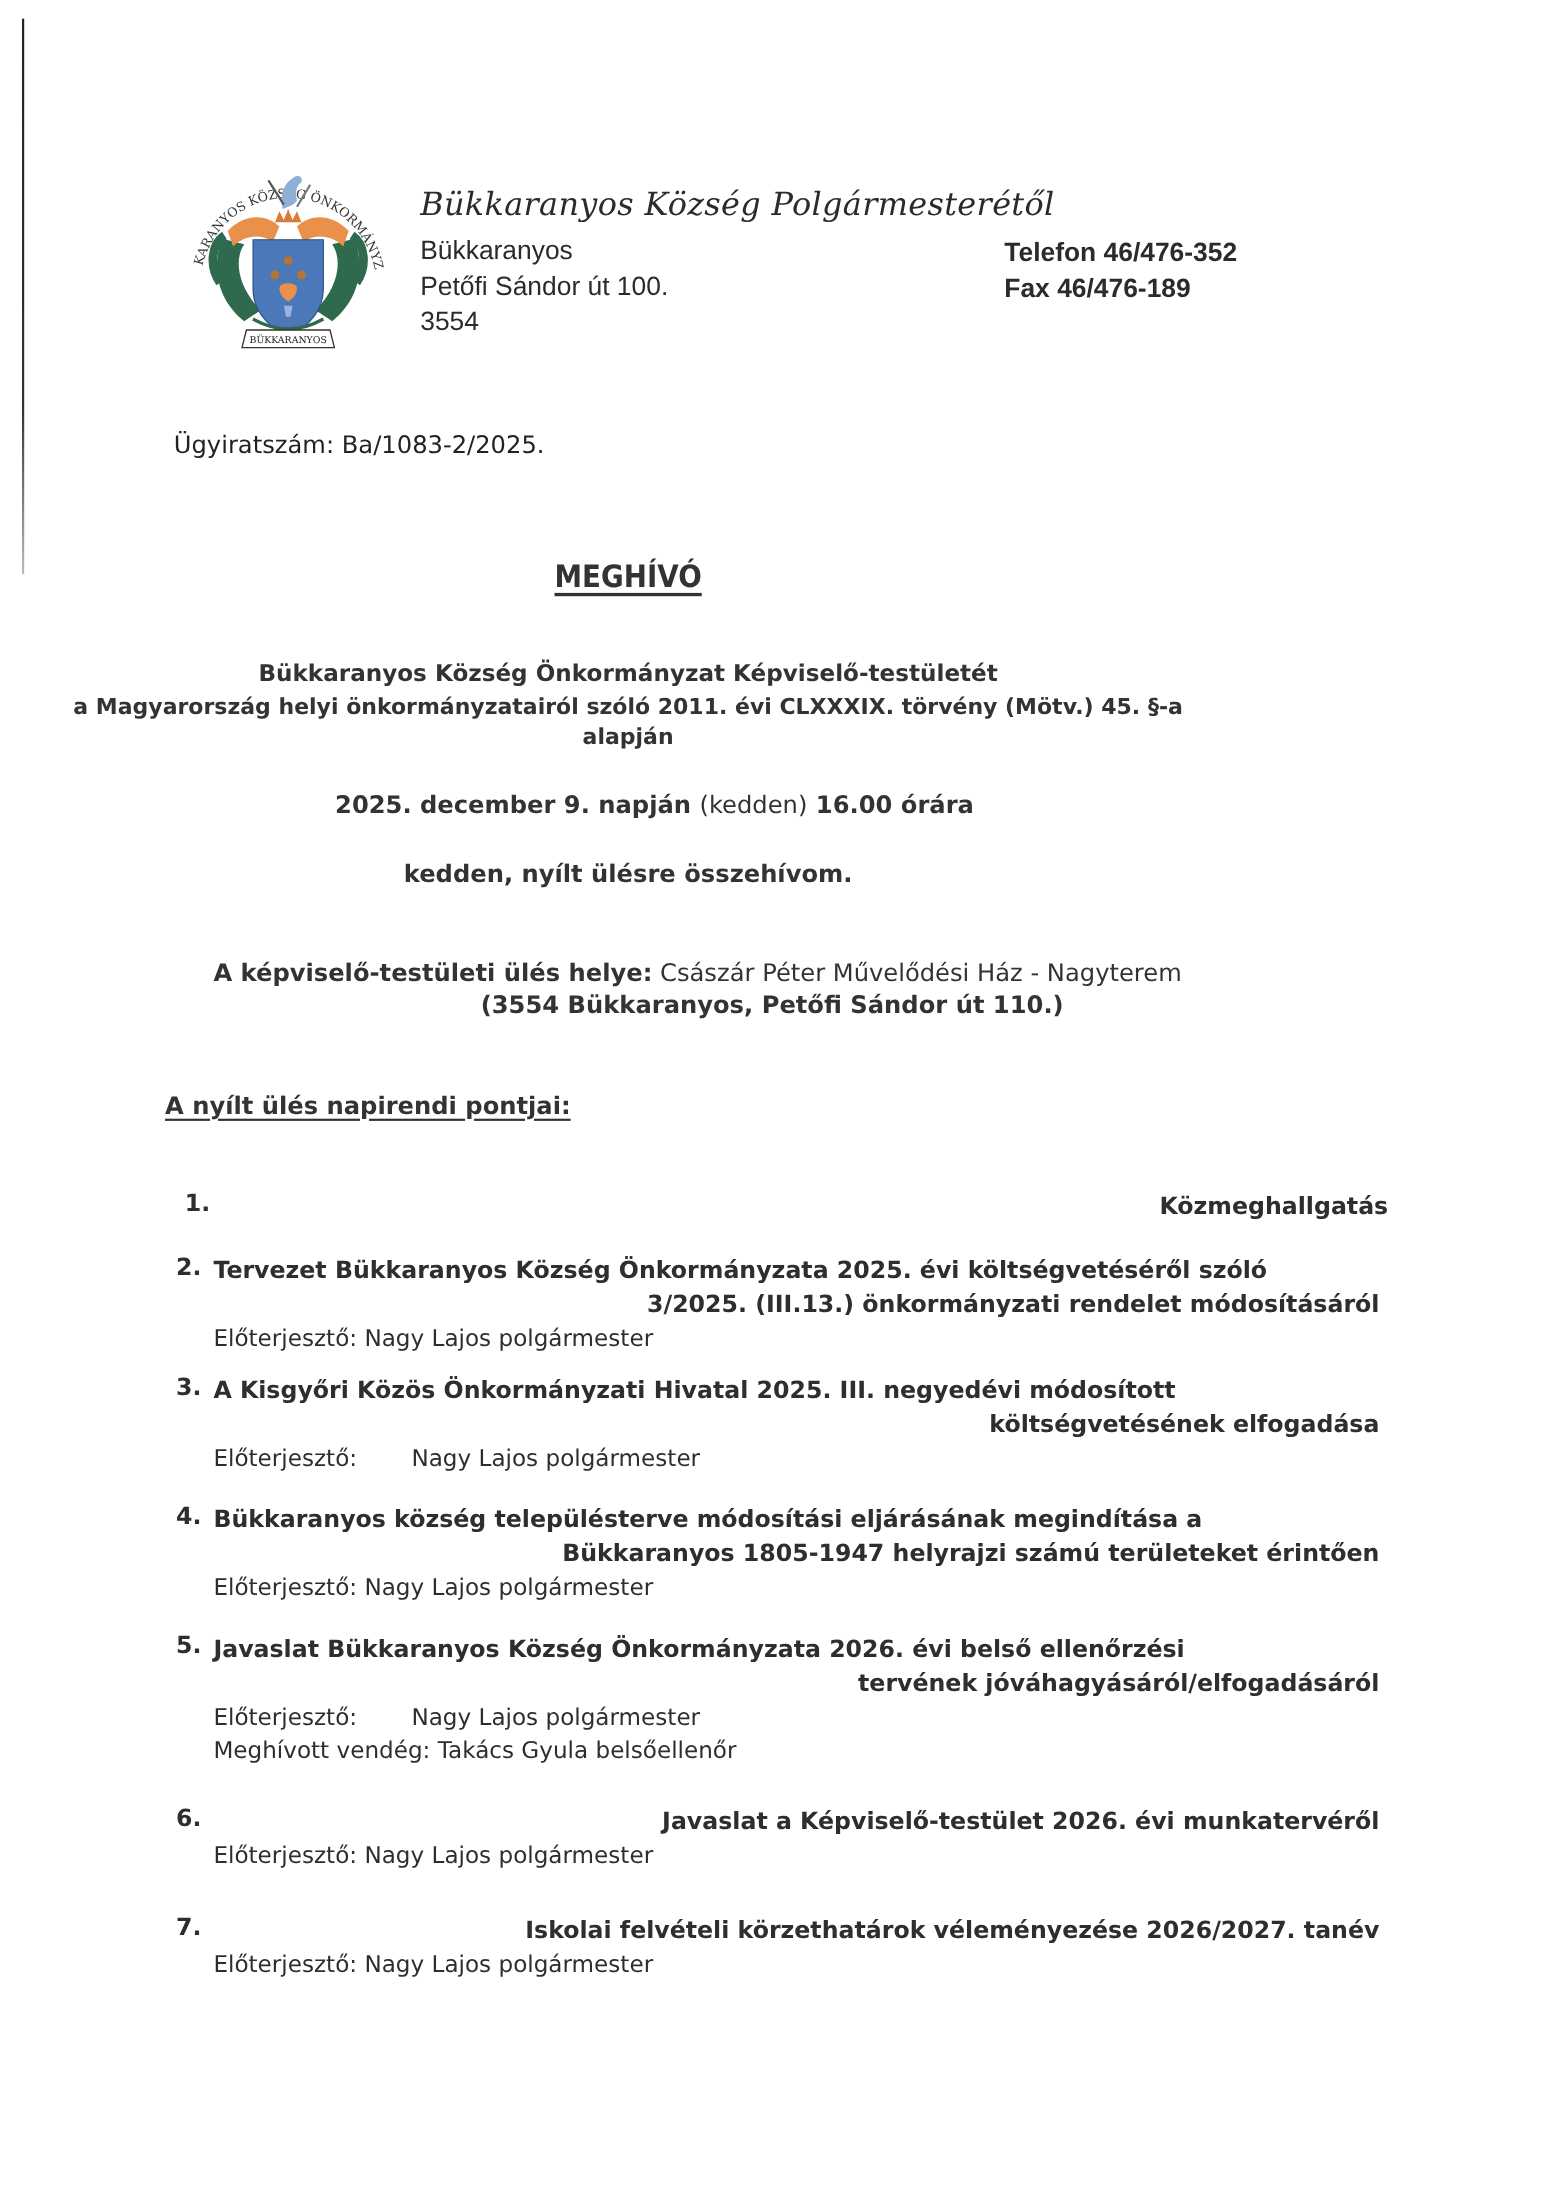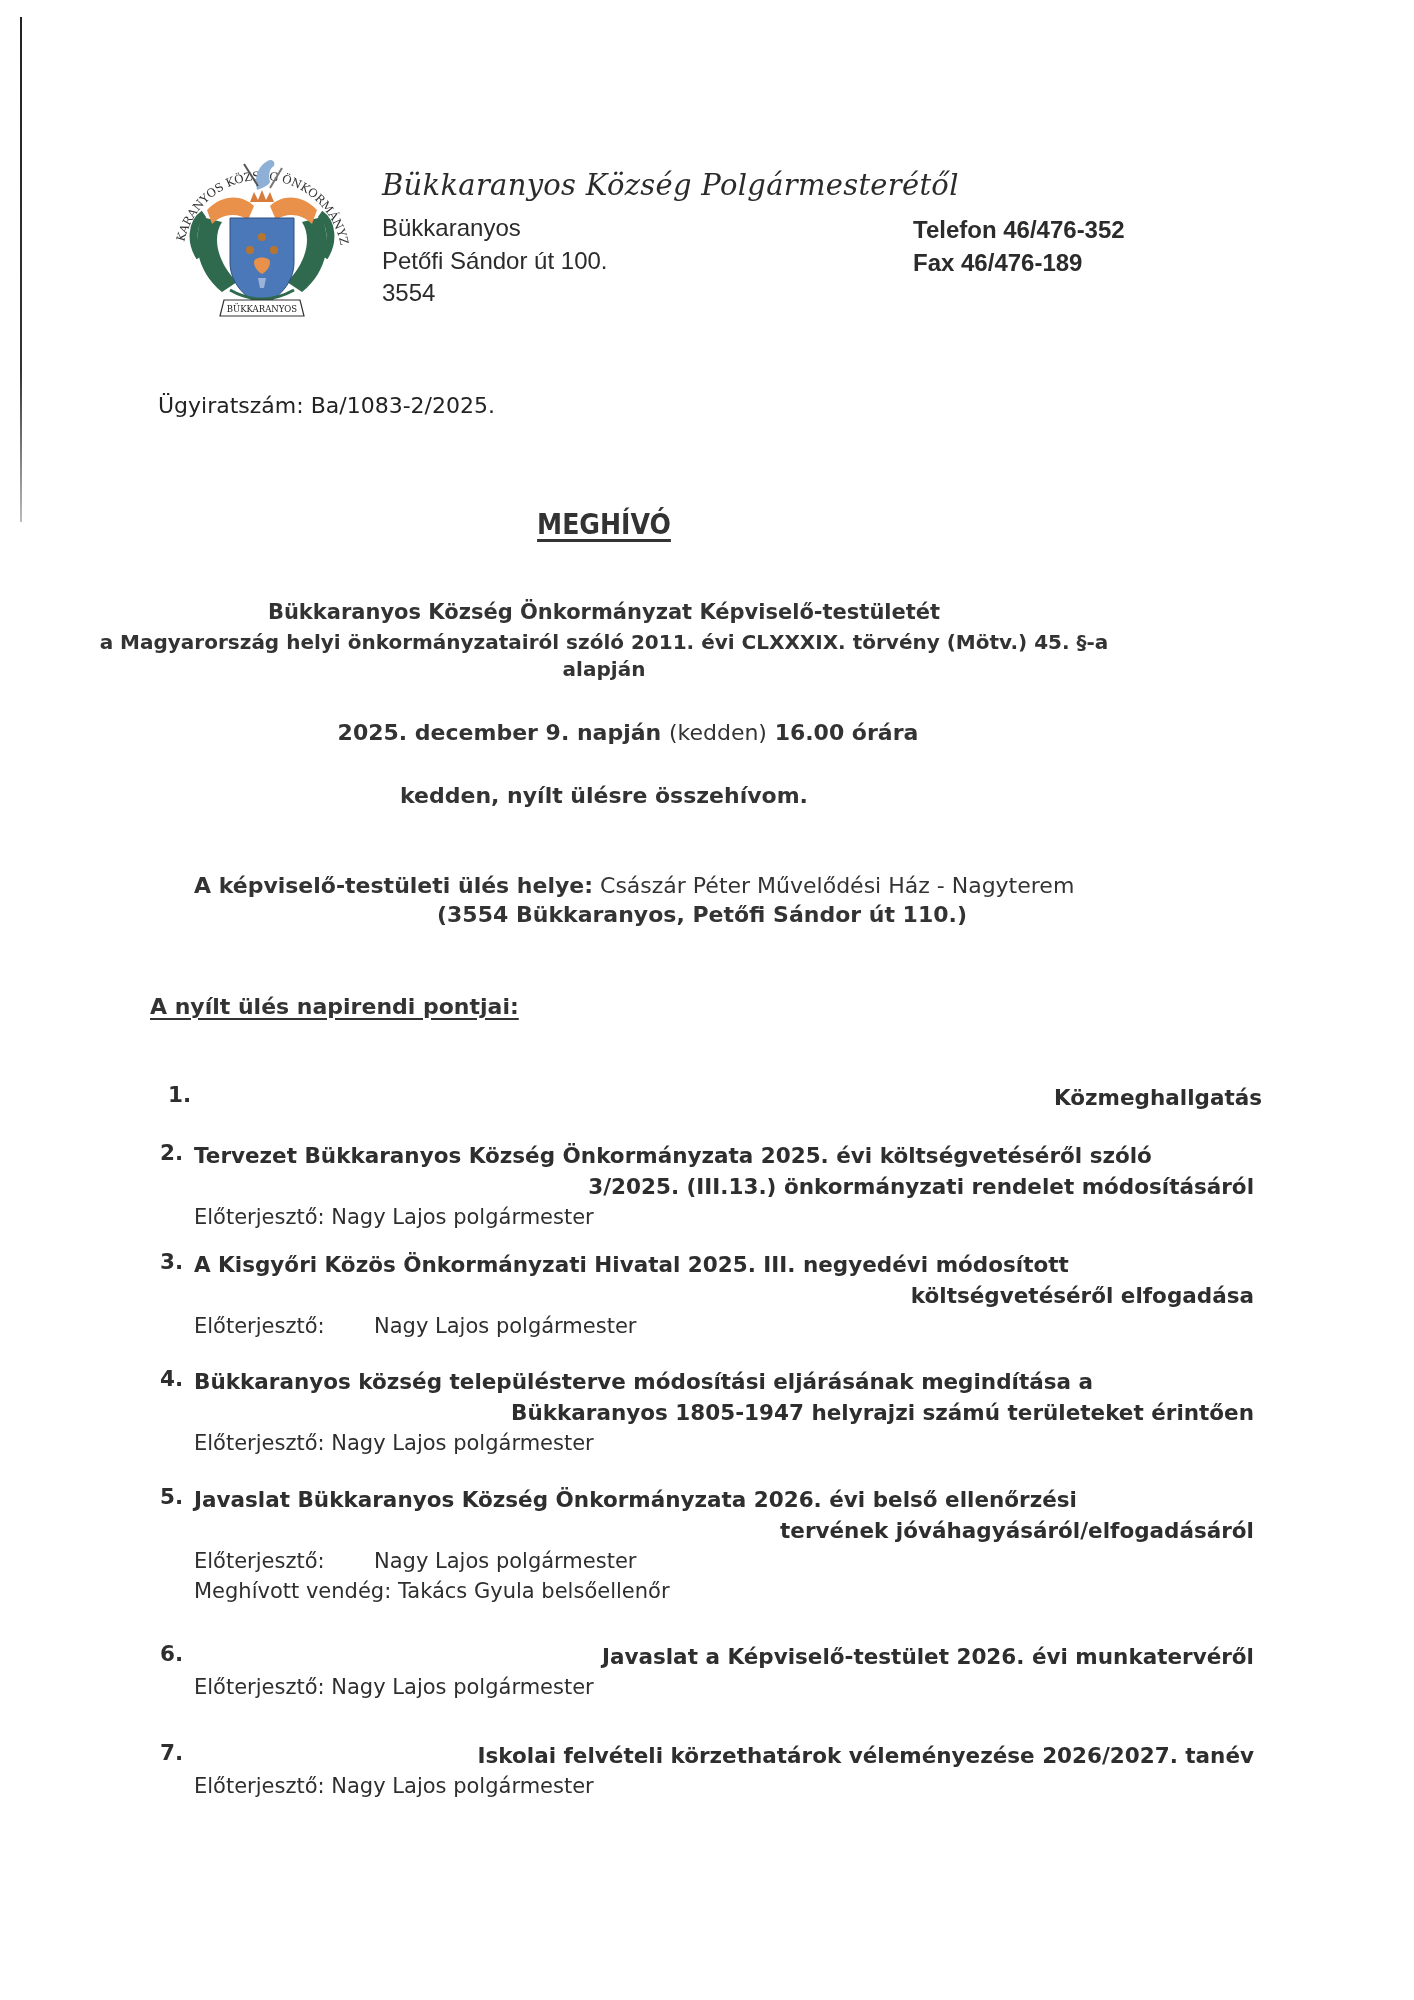--- a/index.html
+++ b/index.html
@@ -4,21 +4,21 @@
 <style>
   html, body { margin: 0; padding: 0; background: #ffffff; }
   body { width: 1414px; height: 2000px; position: relative; overflow: hidden; color: #2b2b2b; font-family: "DejaVu Sans", sans-serif; }
   .abs { position: absolute; }
   .margin-line { left: 20px; top: 17px; width: 2px; height: 505px; background: linear-gradient(#222 0%, #333 70%, #bbb 100%); }
   .logo { left: 162px; top: 122px; width: 200px; height: 200px; }
   .letterhead-title { left: 382px; top: 168px; font-family: "DejaVu Serif", serif; font-style: italic; font-size: 29px; color: #2b2b2b; letter-spacing: 0.3px; }
   .addr { left: 382px; font-family: "Liberation Sans", sans-serif; font-size: 24px; color: #2b2b2b; }
   .contact { left: 913px; font-family: "Liberation Sans", sans-serif; font-size: 24px; color: #2b2b2b; font-weight: bold; }
   .ref { left: 158px; top: 393px; font-size: 22px; font-family: "DejaVu Sans", sans-serif; color: #222; }
-  .center-line { left: 0; width: 1142px; text-align: center; padding-left: 33px; }
+  .center-line { left: 0; width: 1142px; text-align: center; }
   .title { top: 508px; font-size: 28px; font-weight: bold; text-decoration: underline; text-decoration-thickness: 3px; text-underline-offset: 5px; font-family: "DejaVu Sans Condensed", "DejaVu Sans", sans-serif; color: #333; }
   .b { font-weight: bold; }
   .intro { font-size: 21px; font-weight: bold; color: #333; }
   .normal { font-weight: normal; }
   .heading { left: 150px; top: 994px; font-size: 22px; font-weight: bold; text-decoration: underline; text-decoration-thickness: 2px; text-underline-offset: 4px; color: #333; }
   .agenda { left: 160px; top: 1082px; width: 1060px; font-size: 21.5px; color: #2e2e2e; }
   .item { position: relative; padding-left: 34px; margin-bottom: 0; }
   .item .num { position: absolute; left: 0; top: 0; font-weight: bold; }
   .item .t { font-weight: bold; line-height: 31px; text-align: right; }
   .item .t.justify { text-align: justify; text-align-last: left; }
@@ -101,21 +101,21 @@
     </div>
     <div class="item" style="position: absolute; top: 58px; left: 0px; width: 1060px;">
       <span class="num">2.</span>
       <div class="t justify">Tervezet Bükkaranyos Község Önkormányzata 2025. évi költségvetéséről szóló</div>
       <div class="t">3/2025. (III.13.) önkormányzati rendelet módosításáról</div>
       <div class="sub"><span>Előterjesztő: </span><span>Nagy Lajos polgármester</span></div>
     </div>
     <div class="item" style="position: absolute; top: 167px; left: 0px; width: 1060px;">
       <span class="num">3.</span>
       <div class="t justify">A Kisgyőri Közös Önkormányzati Hivatal 2025. III. negyedévi módosított</div>
-      <div class="t">költségvetéséről elfogadása</div>
+      <div class="t">költségvetésének elfogadása</div>
       <div class="sub"><span class="tab">Előterjesztő: </span><span>Nagy Lajos polgármester</span></div>
     </div>
     <div class="item" style="position: absolute; top: 284px; left: 0px; width: 1060px;">
       <span class="num">4.</span>
       <div class="t justify">Bükkaranyos község településterve módosítási eljárásának megindítása a</div>
       <div class="t">Bükkaranyos 1805-1947 helyrajzi számú területeket érintően</div>
       <div class="sub"><span>Előterjesztő: </span><span>Nagy Lajos polgármester</span></div>
     </div>
     <div class="item" style="position: absolute; top: 402px; left: 0px; width: 1060px;">
       <span class="num">5.</span>

